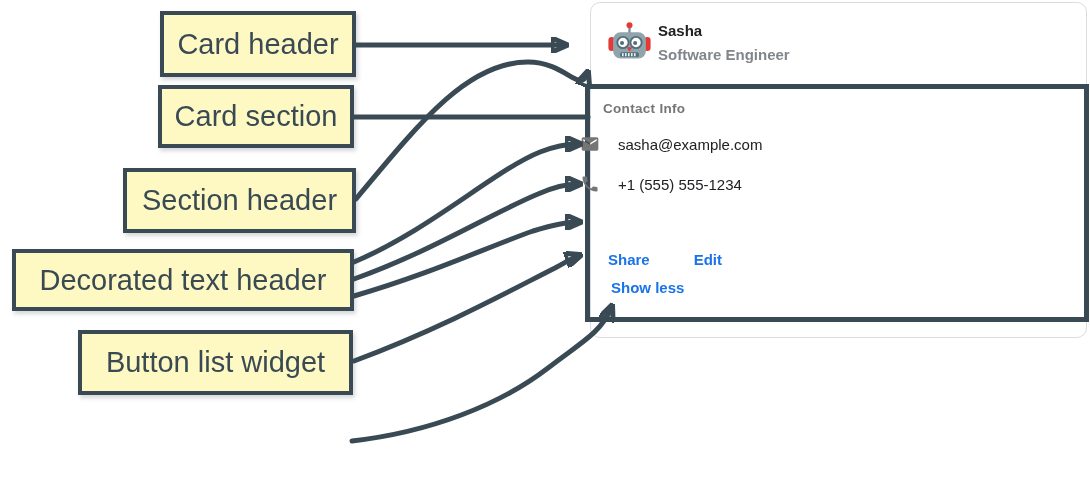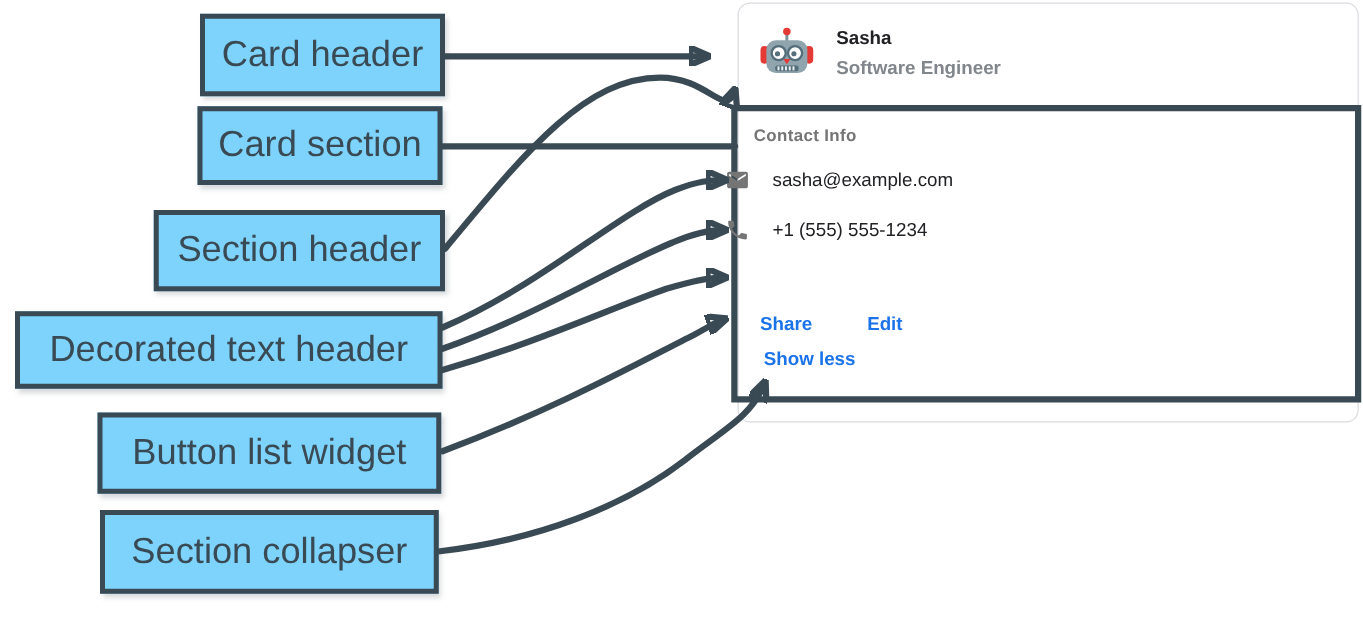--- a/index.html
+++ b/index.html
@@ -2,33 +2,33 @@
 <html><head>
 <meta charset="utf-8">
 <style>
   html,body{margin:0;padding:0;background:#ffffff;}
   #canvas{
     position:relative;width:1090px;height:494px;overflow:hidden;
     font-family:"Liberation Sans","DejaVu Sans",sans-serif;background:#fff;
   }
   
   .ann-box{
-    position:absolute;box-sizing:border-box;background:#7dd3fc;
+    position:absolute;box-sizing:border-box;background:#fef9c3;
     border:4px solid #3A4A54;color:#3A4A54;
     display:flex;align-items:center;justify-content:center;
     font-size:29px;line-height:1;white-space:nowrap;
     box-shadow:2px 3px 4px rgba(90,100,110,.25);
   }
   
   .card{
     position:absolute;left:590px;top:2px;width:497px;height:336px;
     background:#fff;border:1px solid #dadce0;border-radius:10px;
     box-sizing:border-box;
   }
-  .card-header{display:flex;align-items:center;gap:17px;padding:17px 16px;}
+  .card-header{display:flex;align-items:center;gap:6px;padding:17px 16px;}
   .avatar{width:45px;height:45px;flex:0 0 auto;}
   .card-name{font-size:15px;font-weight:bold;color:#202124;}
   .card-subtitle{font-size:15px;color:#80868b;margin-top:7px;font-weight:bold;}
   .section-outline{
     position:absolute;left:585px;top:84px;width:504px;height:238px;
     border:5px solid #3A4A54;box-sizing:border-box;background:transparent;z-index:4;
   }
   .section-title{
     position:absolute;left:603px;top:101px;font-size:13.5px;font-weight:bold;
     color:#757575;letter-spacing:.3px;z-index:5;
@@ -115,23 +115,20 @@
   </div>
   <div class="ann-box" style="left:123px;top:168px;width:233px;height:65px;">
     <span>Section header</span>
   </div>
   <div class="ann-box" style="left:12px;top:249px;width:342px;height:62px;">
     <span>Decorated text header</span>
   </div>
   <div class="ann-box" style="left:78px;top:330px;width:275px;height:65px;">
     <span>Button list widget</span>
   </div>
-  <div class="ann-box" style="left:80px;top:408px;width:271px;height:67px;">
-    <span>Section collapser</span>
-  </div>
 
   <svg id="arrows" width="1090" height="494">
     <defs>
       <marker id="arrowhead" viewBox="0 0 18 16" refX="13" refY="8" markerWidth="18" markerHeight="16" markerUnits="userSpaceOnUse" orient="auto">
         <path d="M1,1 L17,8 L1,15 Z" fill="#3A4A54" stroke="none"></path>
       </marker>
     </defs>
     <path d="M 356 45 L 564 45" marker-end="url(#arrowhead)"></path>
     <path d="M 354 117 L 588 117"></path>
     <path d="M 356 199 C 420 122 468 62 528 62 C 566 62 580 94 587 74" marker-end="url(#arrowhead)"></path>

